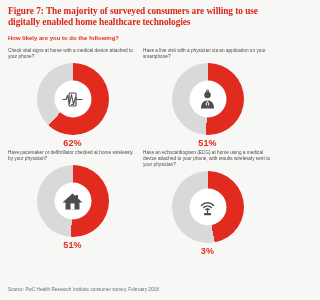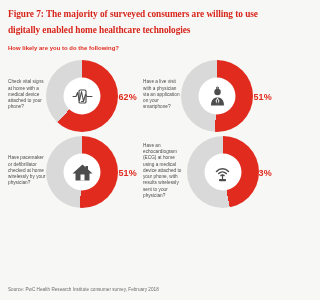--- a/index.html
+++ b/index.html
@@ -19,21 +19,21 @@
     height: 300px;
     box-sizing: border-box;
     padding: 6px 8px 0 8px;
     position: relative;
   }
   .fig-title {
     color: #d8261c;
     font-family: "Liberation Serif", serif;
     font-weight: bold;
     font-size: 9.3px;
-    line-height: 16px;
+    line-height: 11px;
     letter-spacing: -0.05px;
     margin: 0 2px 0 0;
   }
   .subtitle {
     color: #e02b1e;
     font-size: 5.9px;
     font-weight: bold;
     line-height: 8px;
     margin-top: 6px;
     letter-spacing: 0.05px;
@@ -41,21 +41,21 @@
   .grid {
     margin-top: 6px;
     display: grid;
     grid-template-columns: 1fr 1fr;
     grid-template-rows: auto auto;
     column-gap: 6px;
     row-gap: 2px;
   }
   .cell {
     display: flex;
-    flex-direction: row;
+    flex-direction: column;
     align-items: center;
   }
   .q-text {
     color: #4a4a4a;
     font-size: 4.7px;
     line-height: 6.2px;
     width: 100%;
     min-height: 13px;
     text-align: left;
     letter-spacing: 0.02px;

